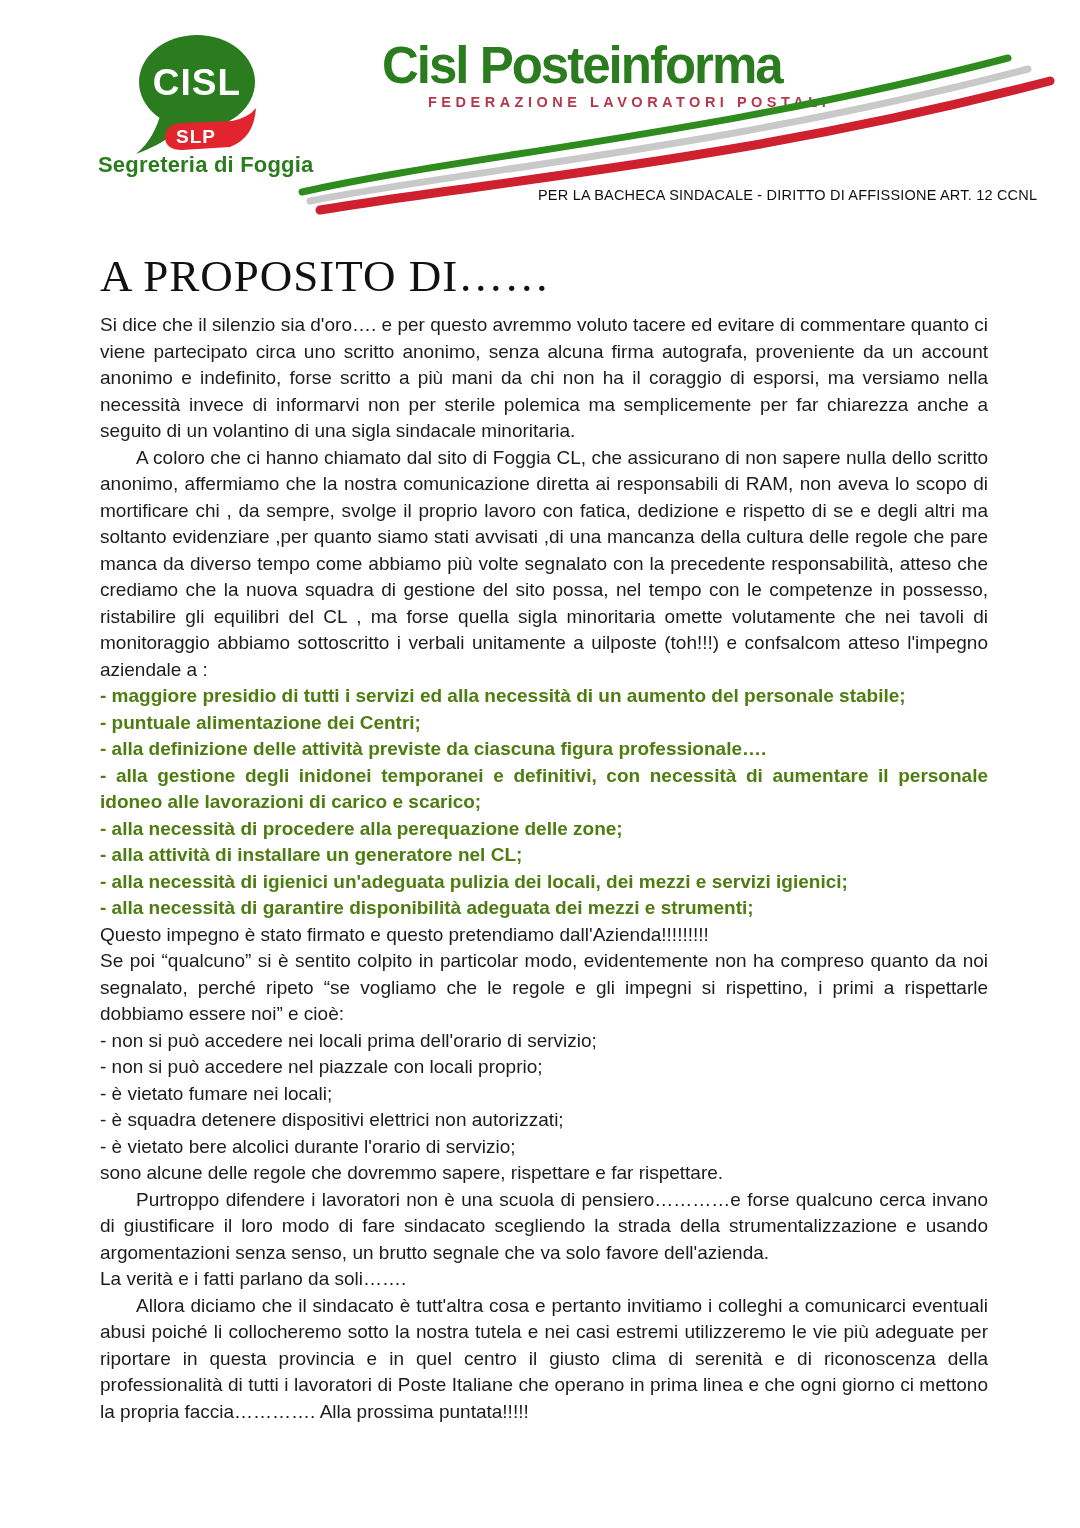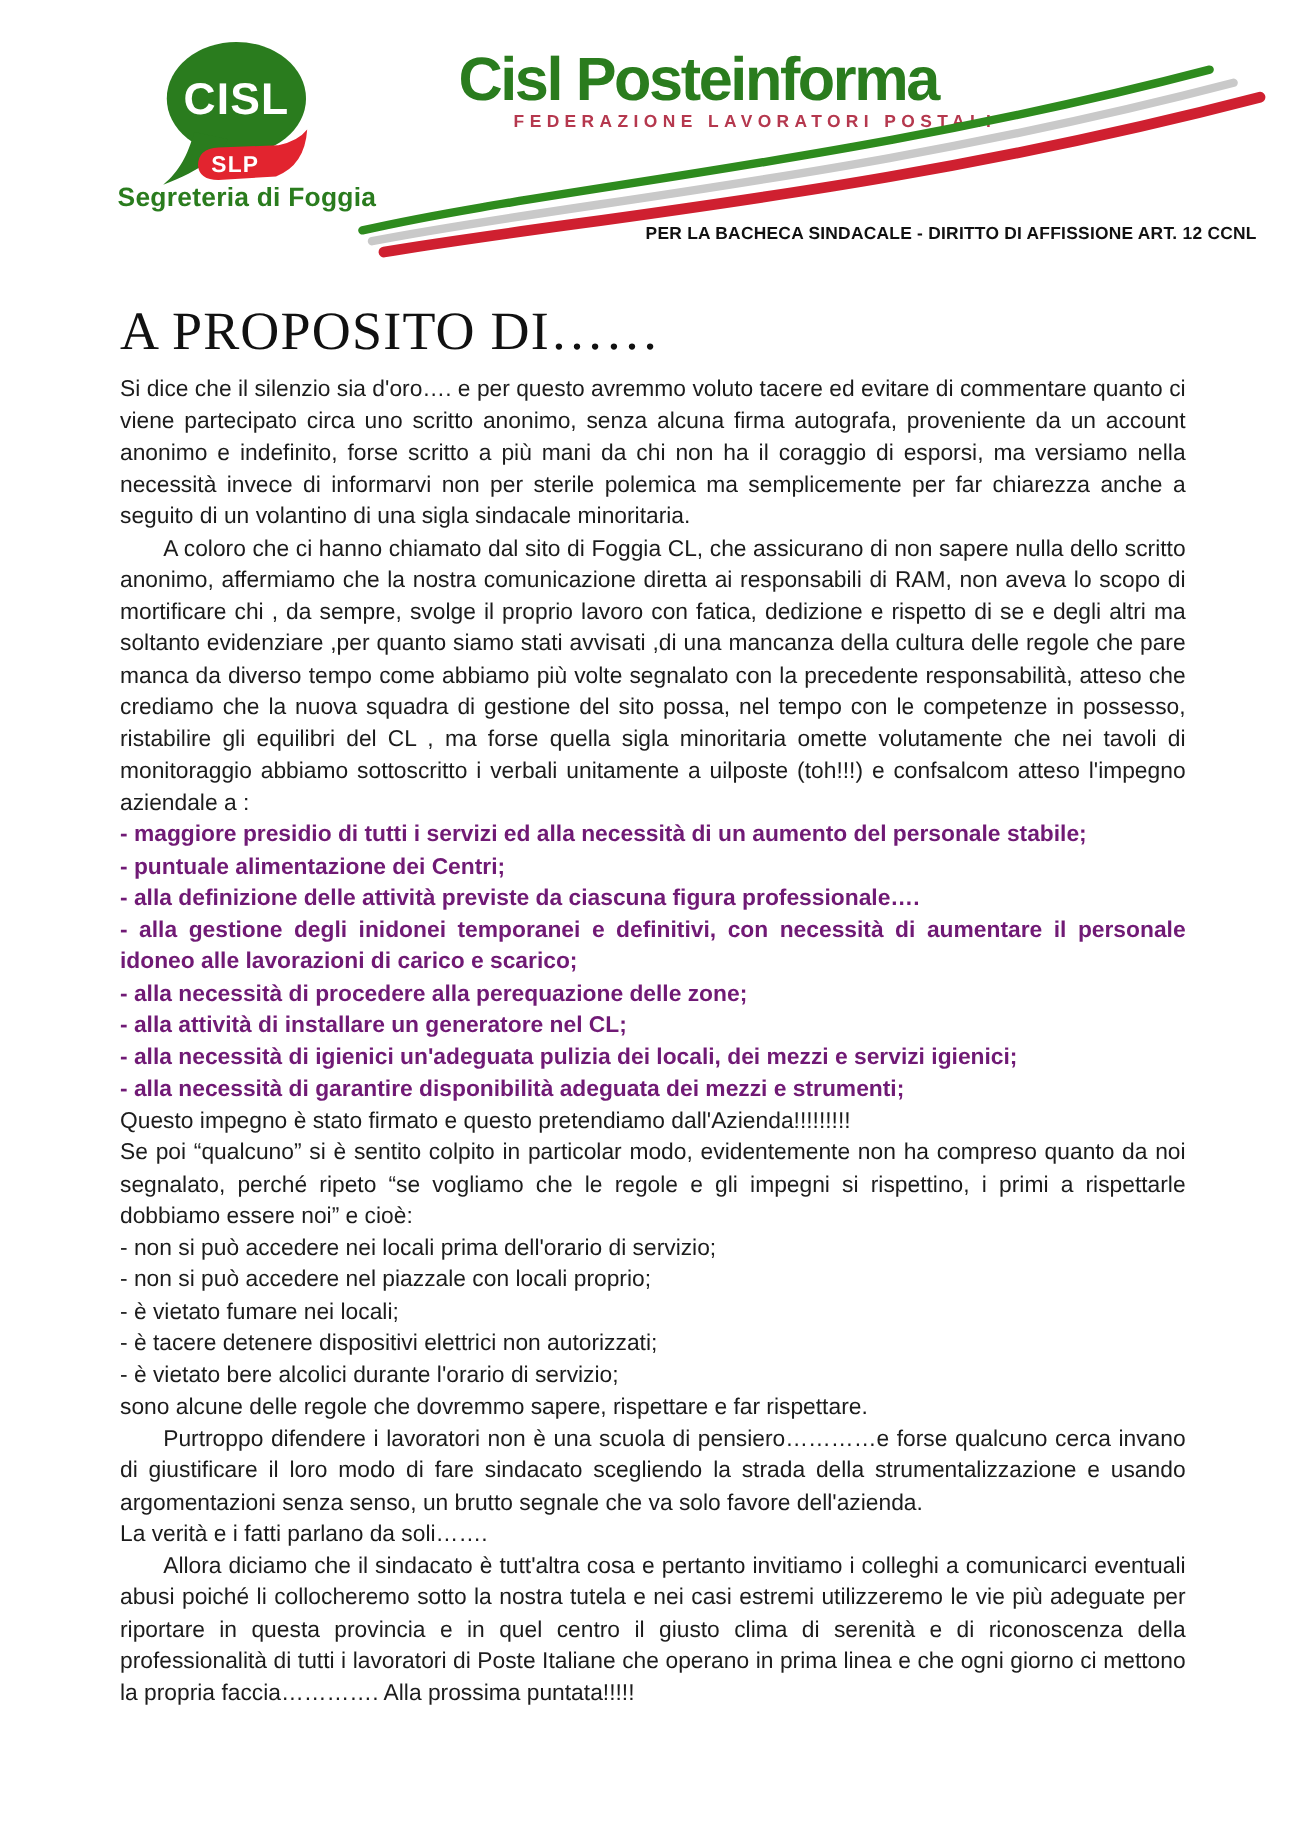--- a/index.html
+++ b/index.html
@@ -11,30 +11,30 @@
   #cisl-logo{position:absolute;left:130px;top:28px;width:230px;height:160px;}
   #secretariat{position:absolute;left:98px;top:152px;width:260px;
                font-size:22px;font-weight:bold;color:#2a7c1e;letter-spacing:0.2px;}
   #brand-title{position:absolute;left:382px;top:36px;width:560px;
                font-size:51px;font-weight:bold;color:#2a7c1e;letter-spacing:-2px;
                font-family:"Liberation Sans",sans-serif;}
   #brand-subtitle{position:absolute;left:428px;top:94px;width:420px;
                   font-size:14.5px;font-weight:bold;color:#b5384e;letter-spacing:4.5px;}
   #flag-wave{position:absolute;left:280px;top:40px;width:790px;height:175px;}
   #notice{position:absolute;left:538px;top:187px;width:480px;
-          font-size:14.5px;font-weight:bold;color:#111;letter-spacing:0.2px;white-space:nowrap;}
+          font-size:14.5px;font-weight:normal;color:#111;letter-spacing:0.2px;white-space:nowrap;}
 
   
   #doc{position:absolute;left:100px;top:250px;width:888px;}
   #doc-title{font-family:"Liberation Serif","DejaVu Serif",serif;
              font-size:45px;font-weight:normal;letter-spacing:1px;
              margin:0 0 10px 0;color:#111;}
   #doc p{margin:0;font-size:19px;line-height:26.5px;text-align:justify;color:#1c1c1c;}
   #doc p.indent{text-indent:36px;}
-  #doc p.bold{font-weight:bold;color:#701a75;}
+  #doc p.bold{font-weight:bold;color:#4d7c0f;}
 </style>
 </head>
 <body>
 
 <div id="page">
 
   <div id="header">
 
     <svg id="cisl-logo" viewBox="0 0 230 160" xmlns="http://www.w3.org/2000/svg">
       <ellipse cx="67" cy="54" rx="58" ry="47" fill="#2a7c1e"></ellipse>
@@ -69,21 +69,21 @@
     <p class="bold">- alla gestione degli inidonei temporanei e definitivi, con necessità di aumentare il personale idoneo alle lavorazioni di carico e scarico;</p>
     <p class="bold">- alla necessità di procedere alla perequazione delle zone;</p>
     <p class="bold">- alla attività di installare un generatore nel CL;</p>
     <p class="bold">- alla necessità di igienici un'adeguata pulizia dei locali, dei mezzi e servizi igienici;</p>
     <p class="bold">- alla necessità di garantire disponibilità adeguata dei mezzi e strumenti;</p>
     <p class="plain">Questo impegno è stato firmato e questo pretendiamo dall'Azienda!!!!!!!!!</p>
     <p class="plain">Se poi “qualcuno” si è sentito colpito in particolar modo, evidentemente non ha compreso quanto da noi segnalato, perché ripeto “se vogliamo che le regole e gli impegni si rispettino, i primi a rispettarle dobbiamo essere noi” e cioè:</p>
     <p class="plain">- non si può accedere nei locali prima dell'orario di servizio;</p>
     <p class="plain">- non si può accedere nel piazzale con locali proprio;</p>
     <p class="plain">- è vietato fumare nei locali;</p>
-    <p class="plain">- è tacere detenere dispositivi elettrici non autorizzati;</p>
+    <p class="plain">- è squadra detenere dispositivi elettrici non autorizzati;</p>
     <p class="plain">- è vietato bere alcolici durante l'orario di servizio;</p>
     <p class="plain">sono alcune delle regole che dovremmo sapere, rispettare e far rispettare.</p>
     <p class="indent">Purtroppo difendere i lavoratori non è una scuola di pensiero…………e forse qualcuno cerca invano di giustificare il loro modo di fare sindacato scegliendo la strada della strumentalizzazione e usando argomentazioni senza senso, un brutto segnale che va solo favore dell'azienda.</p>
     <p class="plain">La verità e i fatti parlano da soli…….</p>
     <p class="indent">Allora diciamo che il sindacato è tutt'altra cosa e pertanto invitiamo i colleghi a comunicarci eventuali abusi poiché li collocheremo sotto la nostra tutela e nei casi estremi utilizzeremo le vie più adeguate per riportare in questa provincia e in quel centro il giusto clima di serenità e di riconoscenza della professionalità di tutti i lavoratori di Poste Italiane che operano in prima linea e che ogni giorno ci mettono la propria faccia…………. Alla prossima puntata!!!!!</p>
   </div>
 
 </div>
 
 </body></html>

